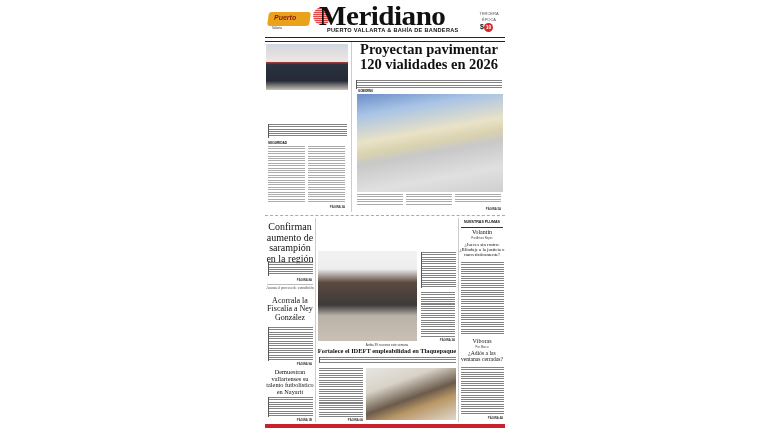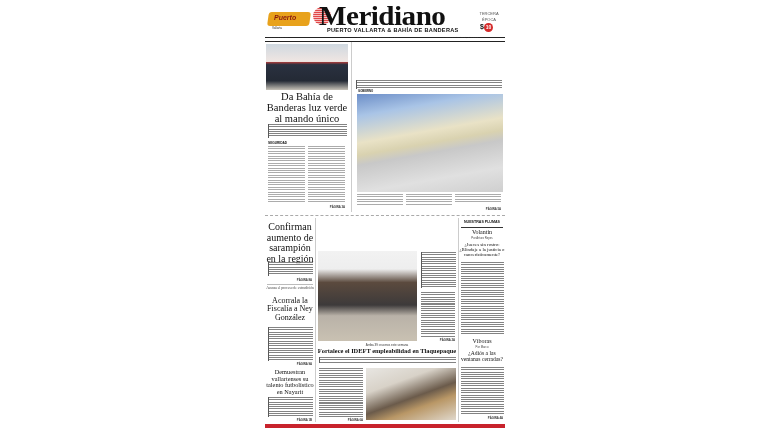--- a/index.html
+++ b/index.html
@@ -55,28 +55,28 @@
   <div class="abs mast-price">
     <span>$</span><span class="coin">10</span>
   </div>
   <div class="abs dateline">
     <span style="left:2px">www.meridiano.mx</span>
     <span style="left:92px">MIÉRCOLES 14 DE ENERO DE 2026</span>
     <span style="left:178px">PUERTO VALLARTA, JALISCO</span>
   </div>
 
   <div class="abs photo-police" style="left:1px;top:44px;width:82px;height:46px;"></div>
-  <div class="abs hl" style="left:1px;top:91px;width:82px;font-size:10.5px;">Da Bahía de Banderas luz verde al mando único</div>
   <div class="abs bar lines" style="left:3px;top:124px;width:76px;height:14px;padding-left:2px;"></div>
   <div class="abs tag" style="left:3px;top:141px;">SEGURIDAD</div>
   <div class="abs lines-light" style="left:3px;top:146px;width:37px;height:58px;"></div>
   <div class="abs lines-light" style="left:43px;top:146px;width:37px;height:58px;"></div>
   <div class="abs ref" style="left:50px;top:205px;width:30px;">PÁGINA 3A</div>
 
   <div class="abs col-sep" style="left:86px;top:42px;height:170px;"></div>
+  <div class="abs hl" style="left:88px;top:42px;width:152px;font-size:14.5px;font-weight:bold;">Proyectan pavimentar 120 vialidades en 2026</div>
   <div class="abs bar lines" style="left:91px;top:80px;width:145px;height:9px;"></div>
   <div class="abs tag" style="left:93px;top:89px;font-size:2.8px;">GOBIERNO</div>
   <div class="abs photo-road" style="left:92px;top:94px;width:146px;height:98px;"></div>
   <div class="abs lines-light" style="left:92px;top:194px;width:46px;height:12px;"></div>
   <div class="abs lines-light" style="left:141px;top:194px;width:46px;height:12px;"></div>
   <div class="abs lines-light" style="left:190px;top:194px;width:46px;height:10px;"></div>
   <div class="abs ref" style="left:206px;top:207px;width:30px;">PÁGINA 5A</div>
 
   <div class="abs dots" style="left:0;top:215px;width:240px;"></div>
 

